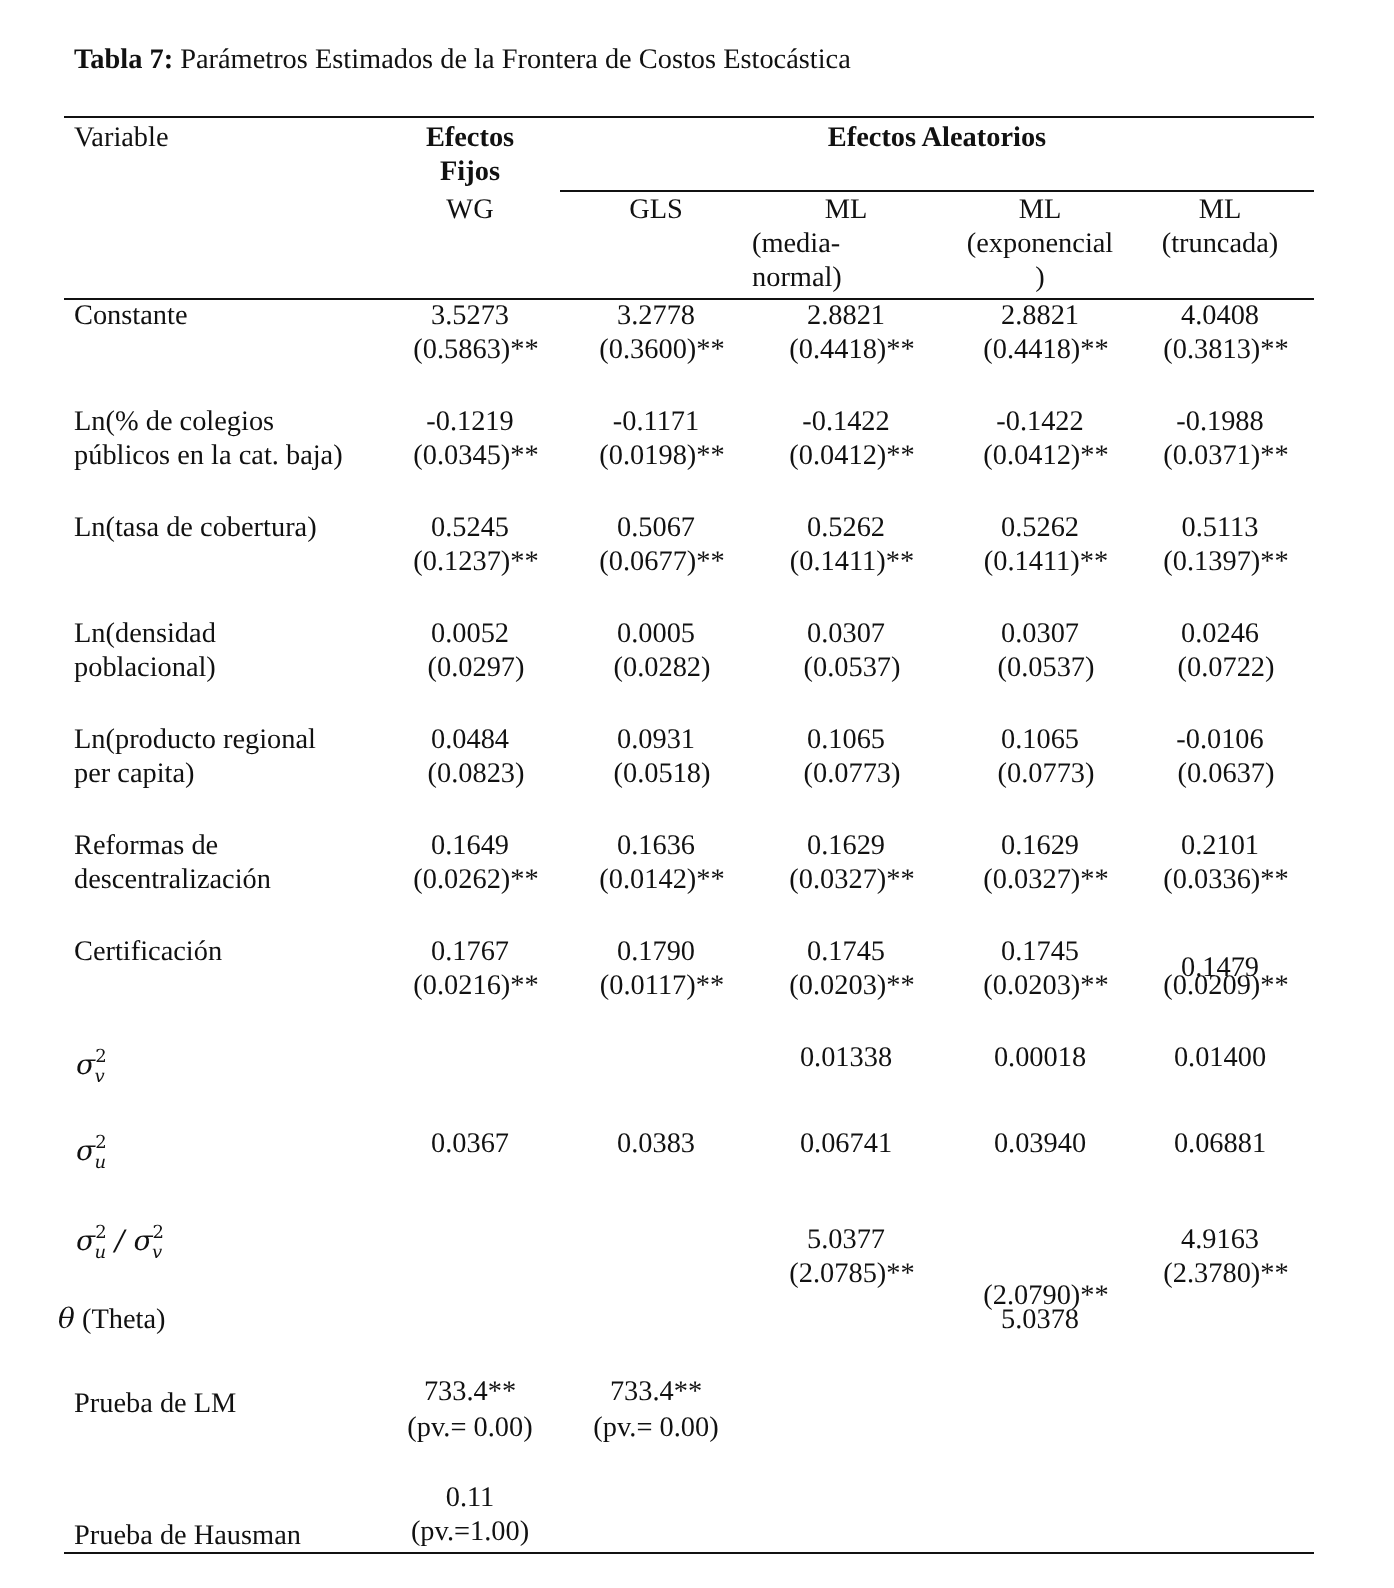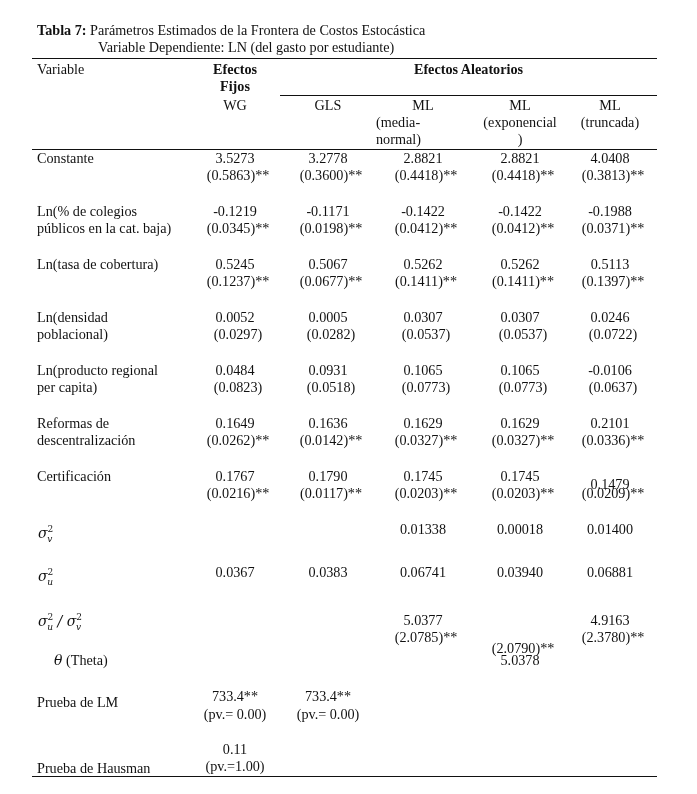--- a/index.html
+++ b/index.html
@@ -19,21 +19,20 @@
   .math sup { font-style: normal; font-size: 9px; vertical-align: 6px; }
   .math sub { font-size: 9px; vertical-align: -4px; margin-left: -6px; }
   .mline { display: inline-block; }
 </style>
 </head>
 <body>
 
 <div class="caption">
   <span class="label">Tabla 7:</span>
   <span>Parámetros Estimados de la Frontera de Costos Estocástica</span>
-  <div class="sub">Variable Dependiente: LN (del gasto por estudiante)</div>
 </div>
 
 <div class="rule" style="left:32px; width:625px; top:58px;"></div>
 <div class="rule" style="left:280px; width:377px; top:95px;"></div>
 <div class="rule" style="left:32px; width:625px; top:149px;"></div>
 <div class="rule" style="left:32px; width:625px; top:776px;"></div>
 
 <div class="cell" style="left:37px; top:61px;">Variable</div>
 <div class="cell c bold" style="left:200px; width:70px; top:61px;">Efectos</div>
 <div class="cell c bold" style="left:200px; width:70px; top:78px;">Fijos</div>
@@ -140,21 +139,21 @@
     <div class="cell c" style="top: 564px; left: 187px; width: 96px;">0.0367</div>
     <div class="cell c" style="top: 564px; left: 280px; width: 96px;">0.0383</div>
     <div class="cell c" style="top: 564px; left: 375px; width: 96px;">0.06741</div>
     <div class="cell c" style="top: 564px; left: 472px; width: 96px;">0.03940</div>
     <div class="cell c" style="top: 564px; left: 562px; width: 96px;">0.06881</div>
     <div class="cell math" style="left: 38px; top: 609px;"><span class="mline">σ<sup>2</sup><sub>u</sub></span> / <span class="mline">σ<sup>2</sup><sub>v</sub></span></div>
     <div class="cell c" style="top: 612px; left: 375px; width: 96px;">5.0377</div>
     <div class="cell c" style="top: 629px; left: 378px; width: 96px;">(2.0785)**</div>
     <div class="cell c" style="top: 612px; left: 562px; width: 96px;">4.9163</div>
     <div class="cell c" style="top: 629px; left: 565px; width: 96px;">(2.3780)**</div>
-    <div class="cell" style="left: 54px; top: 652px;"><span class="math">θ</span> (Theta)</div>
+    <div class="cell" style="left: 29px; top: 652px;"><span class="math">θ</span> (Theta)</div>
     <div class="cell c" style="top: 652px; left: 472px; width: 96px;">5.0378</div>
     <div class="cell c" style="top: 640px; left: 475px; width: 96px;">(2.0790)**</div>
     <div class="cell" style="top: 694px; left: 37px;">Prueba de LM</div>
     <div class="cell c" style="top: 688px; left: 187px; width: 96px;">733.4**</div>
     <div class="cell c" style="top: 706px; left: 187px; width: 96px;">(pv.= 0.00)</div>
     <div class="cell c" style="top: 688px; left: 280px; width: 96px;">733.4**</div>
     <div class="cell c" style="top: 706px; left: 280px; width: 96px;">(pv.= 0.00)</div>
     <div class="cell" style="top: 760px; left: 37px;">Prueba de Hausman</div>
     <div class="cell c" style="top: 741px; left: 187px; width: 96px;">0.11</div>
     <div class="cell c" style="top: 758px; left: 187px; width: 96px;">(pv.=1.00)</div>

